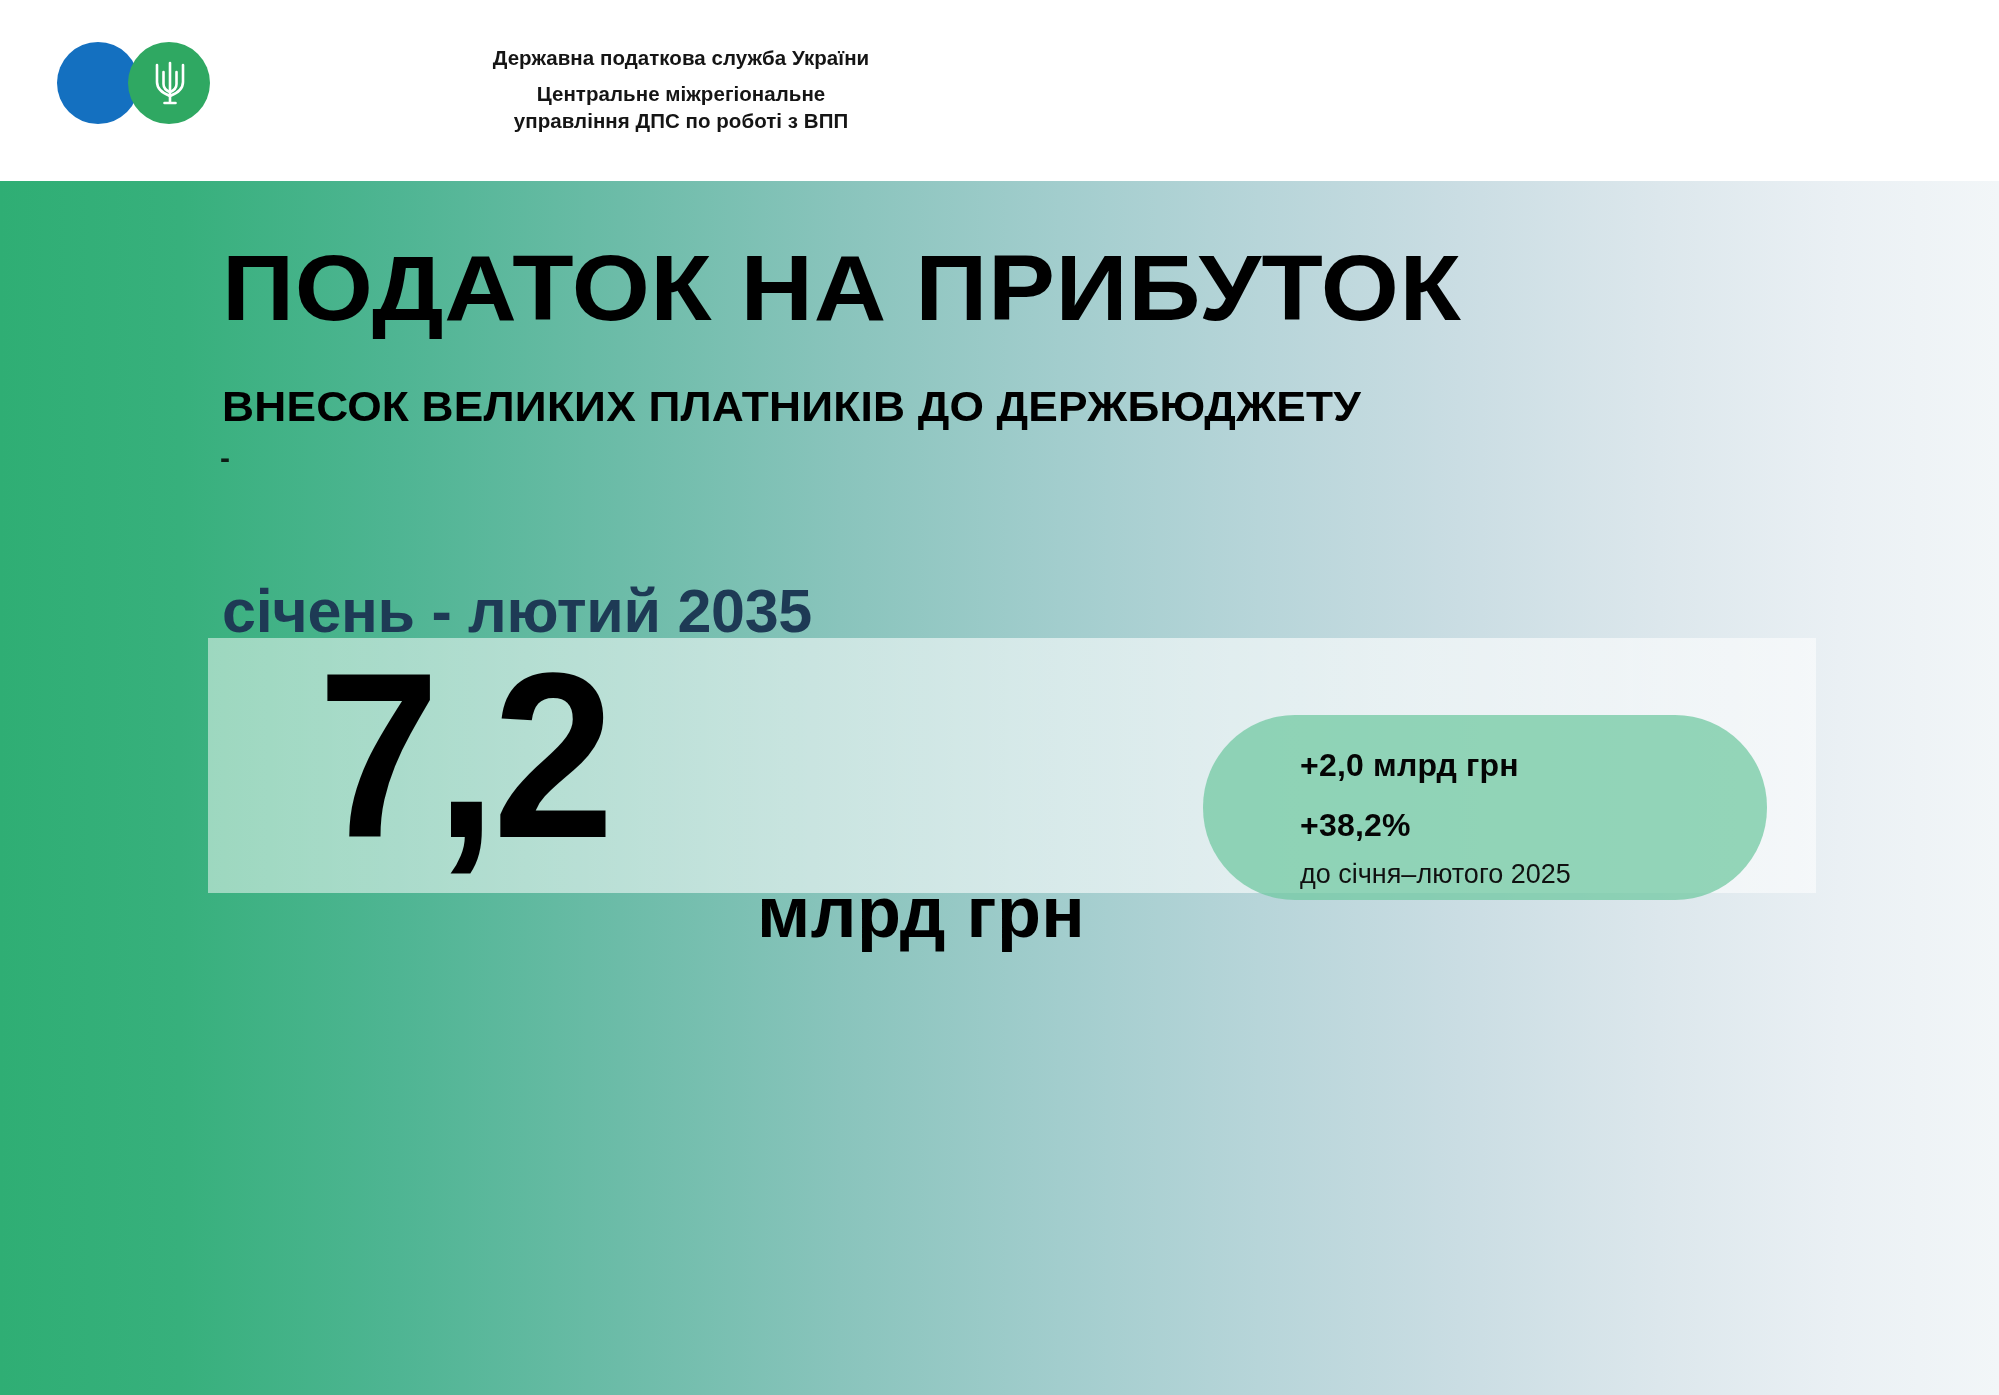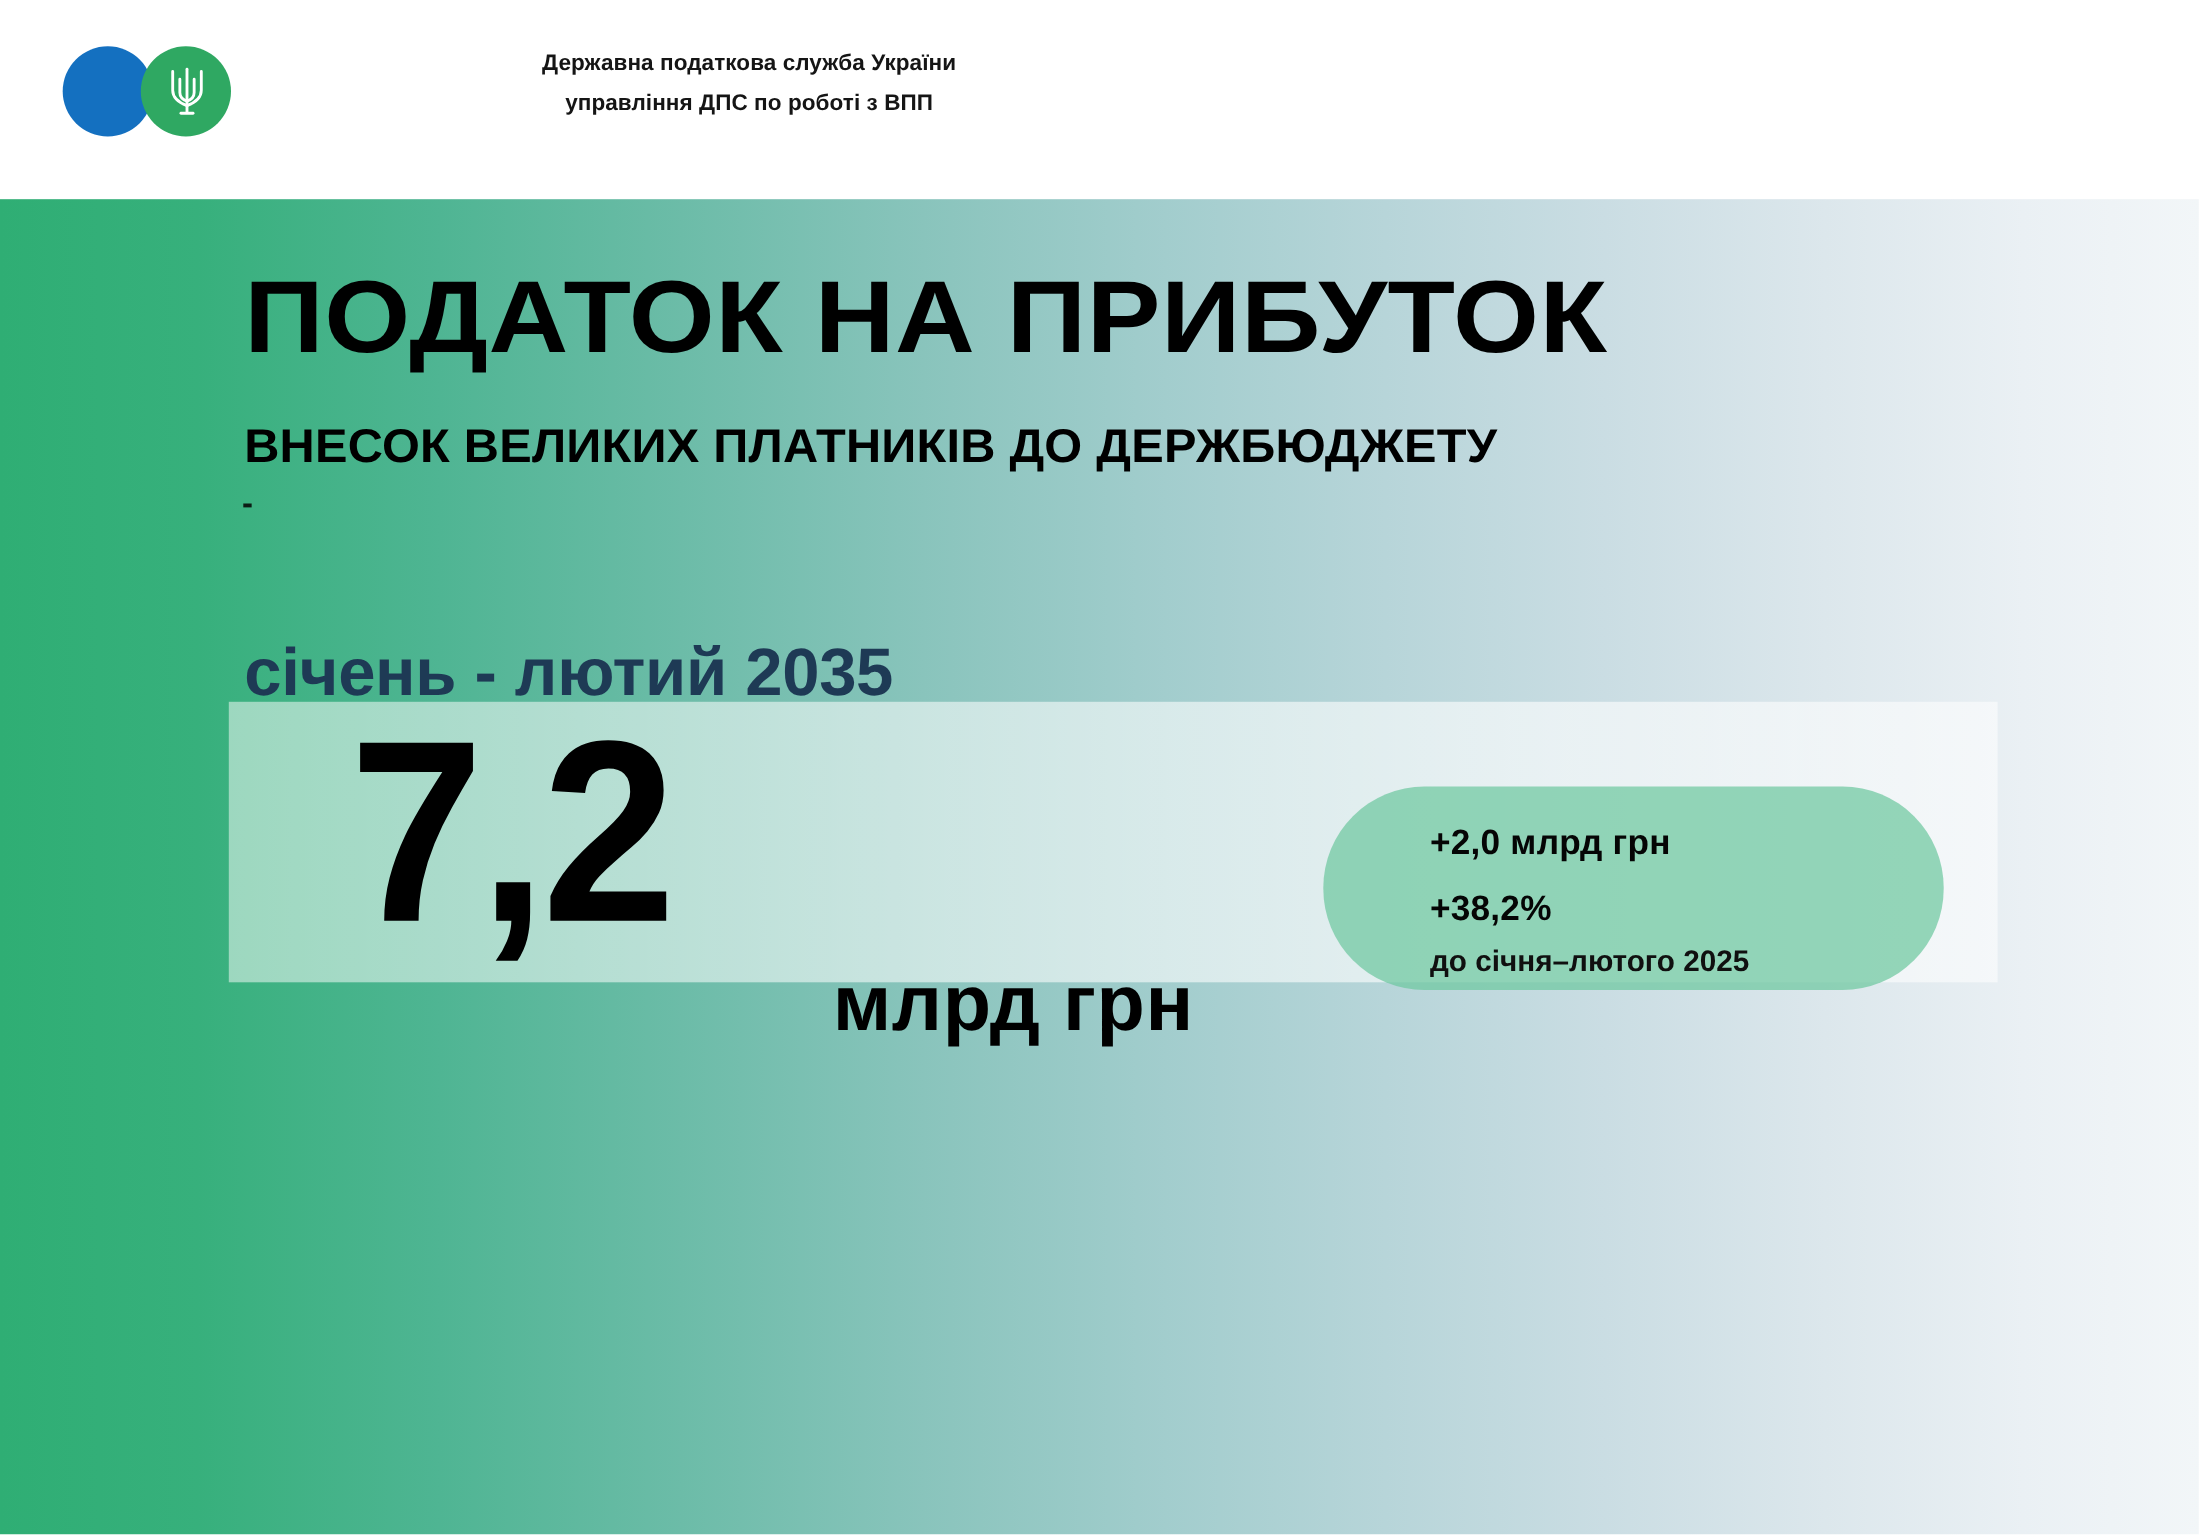--- a/index.html
+++ b/index.html
@@ -152,21 +152,21 @@
     font-weight:bold;
     color:#050505;
     letter-spacing:0.2px;
     line-height:40px;
     white-space:nowrap;
   }
   .growth-line3 {
     position:absolute;
     left:1300px; top:857px;
     font-size:27px;
-    font-weight:bold;
+    font-weight:normal;
     color:#101010;
     letter-spacing:0px;
     line-height:34px;
     white-space:nowrap;
   }
 
   
   .value-band {
     position:absolute;
     left:208px; top:638px;
@@ -216,20 +216,21 @@
         <path d="M32 9 V26 C32 33 27 37 19 40"></path>
         <path d="M12.5 16 V28 C12.5 32 15 34.5 19 36"></path>
         <path d="M25.5 16 V28 C25.5 32 23 34.5 19 36"></path>
         <path d="M13.5 47 H24.5"></path>
       </g>
     </svg>
   </div>
 
   <div class="logo-text">
     <div class="logo-line l1">Державна податкова служба України</div>
+    <div class="logo-line">Центральне міжрегіональне</div>
     <div class="logo-line">управління ДПС по роботі з ВПП</div>
   </div>
 
 </div>
 
 <div class="canvas"></div>
 
 <div class="title-main">ПОДАТОК НА ПРИБУТОК</div>
 <div class="title-sub">ВНЕСОК ВЕЛИКИХ ПЛАТНИКІВ ДО ДЕРЖБЮДЖЕТУ</div>
 <div class="title-dash">-</div>

